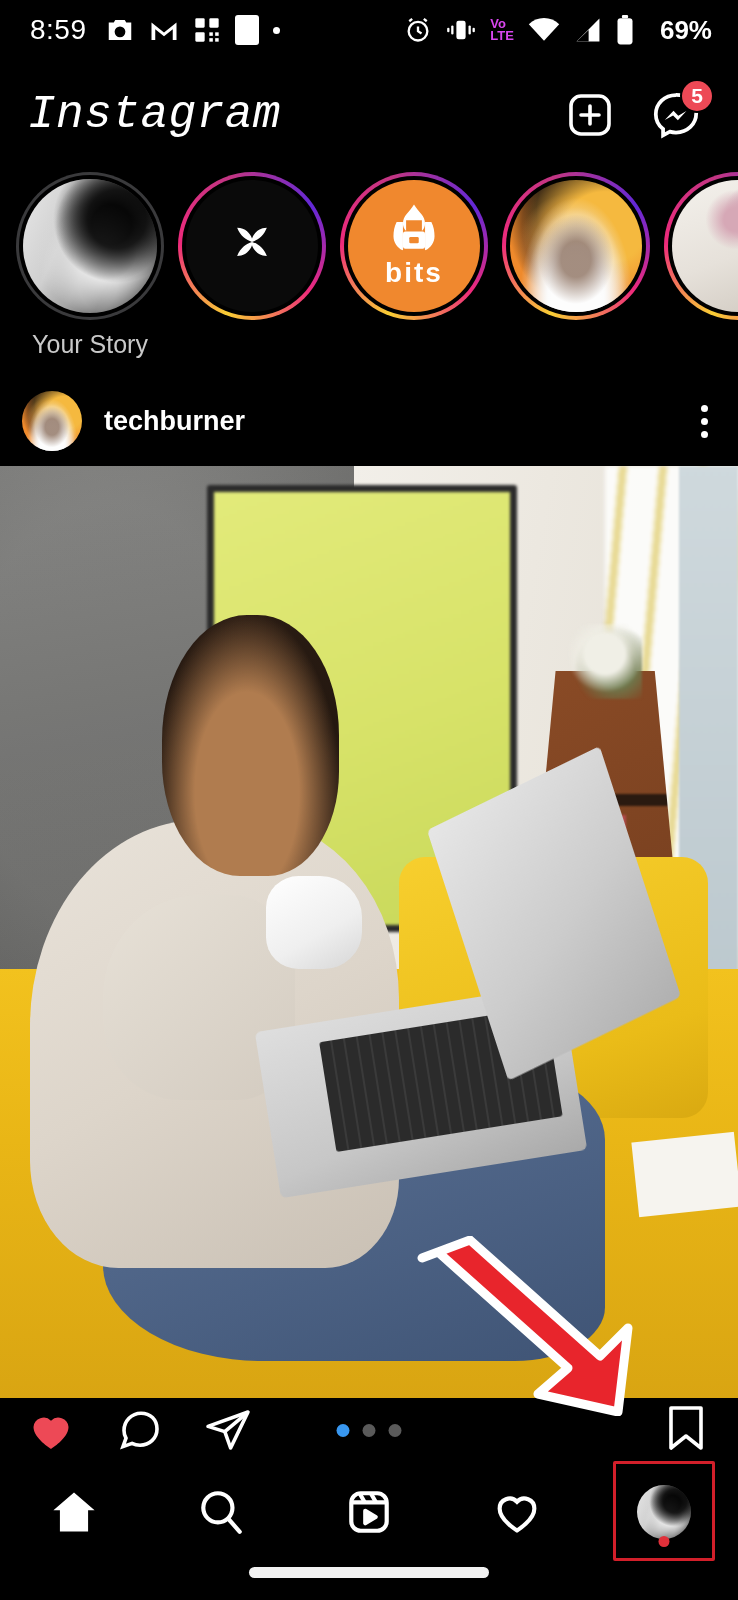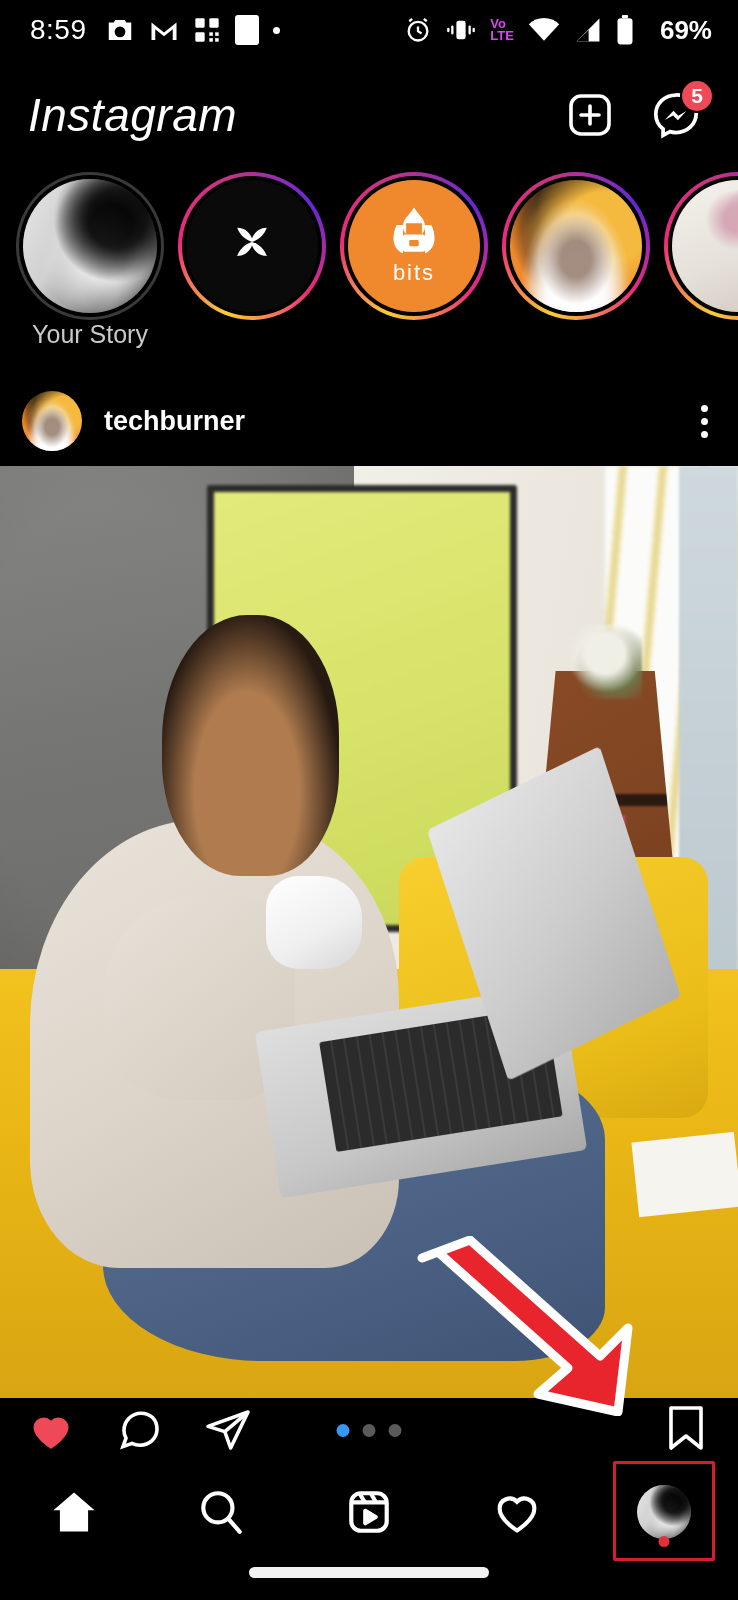--- a/index.html
+++ b/index.html
@@ -27,21 +27,21 @@
   .sb-dot { width:7px; height:7px; border-radius:50%; background:#fff; }
   .sb-white-sq { width:24px; height:30px; background:#fff; border-radius:3px; }
 
   
   .ig-header {
     position:absolute; top:60px; left:0; width:738px; height:110px;
     display:flex; align-items:center;
   }
   .ig-logo {
     margin-left:28px; color:#fff; font-size:46px;
-    font-family:Liberation Sans, sans-serif; font-style:italic; font-weight:400;
+    font-family:Liberation Mono, monospace; font-style:italic; font-weight:400;
     letter-spacing:.5px;
   }
   .hdr-actions { margin-left:auto; display:flex; align-items:center; gap:34px; margin-right:36px; }
   .hdr-btn { position:relative; width:52px; height:52px; display:flex; align-items:center; justify-content:center; }
   .msg-badge {
     position:absolute; top:-10px; right:-12px;
     min-width:34px; height:34px; border-radius:17px;
     background:#ed4956; color:#fff; font-size:21px; font-weight:700;
     display:flex; align-items:center; justify-content:center; padding:0 7px;
     border:2px solid #000;
@@ -58,21 +58,21 @@
     display:flex; align-items:center; justify-content:center; position:relative;
   }
   .ring.grad { background:conic-gradient(from 200deg,#f9ce34,#ee2a7b,#c13584,#6228d7,#ee2a7b,#f9ce34); padding:4px; }
   .ring.plain { background:#3a3a3c; padding:3px; }
   .ring-inner {
     width:100%; height:100%; border-radius:50%; background:#000;
     padding:4px; display:flex; align-items:center; justify-content:center;
   }
   .av { width:100%; height:100%; border-radius:50%; overflow:hidden; position:relative; }
   .story-label {
-    color:#c9c9c9; font-size:25px; white-space:nowrap;
+    color:#c9c9c9; font-size:25px; margin-top:10px; white-space:nowrap;
     overflow:hidden; text-overflow:ellipsis; max-width:150px; text-align:center;
   }
 
   
   .av-gray {
     background:
       radial-gradient(circle at 66% 34%, #1b1b1b 0 16%, rgba(27,27,27,0) 45%),
       radial-gradient(ellipse at 62% 55%, #d9d9d9 0 26%, rgba(217,217,217,0) 60%),
       linear-gradient(115deg,#e8e8e8 0%,#cfcfcf 34%,#8f8f8f 52%,#3a3a3a 68%,#101010 100%);
   }
@@ -97,21 +97,21 @@
     background:
       radial-gradient(ellipse at 50% 60%, rgba(90,50,25,.55) 0 16%, rgba(90,50,25,0) 40%),
       radial-gradient(ellipse at 50% 92%, rgba(255,255,255,.85) 0 26%, rgba(255,255,255,0) 55%);
   }
   .av-flowers {
     background:
       radial-gradient(circle at 48% 30%, #d6a8b6 0 10%, rgba(214,168,182,0) 26%),
       radial-gradient(circle at 62% 26%, #c98fa6 0 8%, rgba(201,143,166,0) 24%),
       linear-gradient(160deg,#f4f1ec 0%,#e6e1da 55%,#cfc8bf 100%);
   }
-  .bits-text { color:#fff; font-size:22px; font-weight:400; letter-spacing:2px; margin-top:-6px; }
+  .bits-text { color:#fff; font-size:28px; font-weight:700; letter-spacing:2px; margin-top:-6px; }
 
   
   .post-head {
     position:absolute; top:376px; left:0; width:738px; height:90px;
     display:flex; align-items:center;
   }
   .ph-av { width:60px; height:60px; border-radius:50%; overflow:hidden; margin-left:22px; position:relative; }
   .ph-user { color:#fff; font-size:27px; font-weight:700; margin-left:22px; }
   .ph-more { margin-left:auto; margin-right:30px; display:flex; flex-direction:column; gap:6px; align-items:center; }
   .ph-more span { width:7px; height:7px; border-radius:50%; background:#fff; display:block; }

